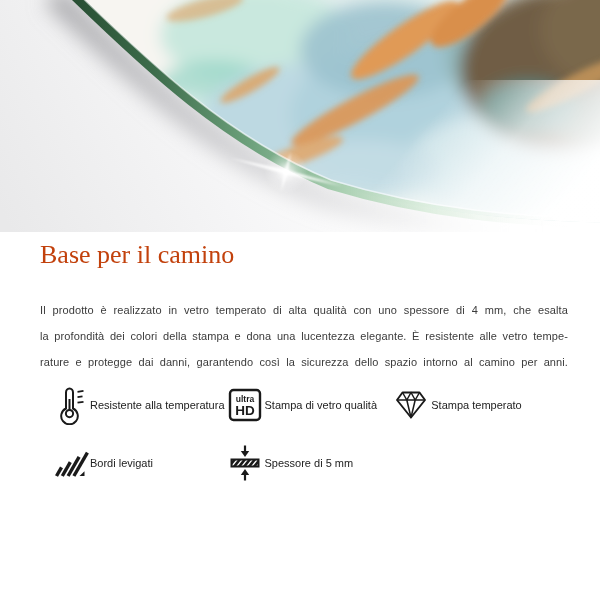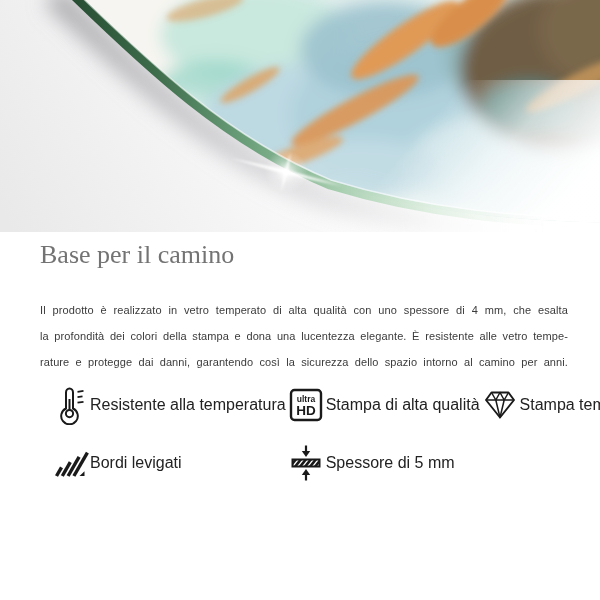--- a/index.html
+++ b/index.html
@@ -12,21 +12,21 @@
   .hero { position:relative; width:600px; height:232px; overflow:hidden; }
   .hero svg { display:block; }
 
   .content { padding:0 32px 0 40px; }
 
   .title {
     font-family:"Liberation Serif", serif;
     font-weight:400;
     font-size:26px;
     line-height:34px;
-    color:#737373;
+    color:#c2410c;
     margin:6px 0 0 0;
   }
   .title .t-line { display:block; }
 
   .para { margin-top:25px; width:528px; }
   .para-line {
     font-size:11px;
     line-height:26px;
     color:#3b3b3b;
     letter-spacing:0.1px;
@@ -38,21 +38,21 @@
   .features {
     margin:10px 10px 0 10px;
     display:grid;
     grid-template-columns:1fr 1fr 1fr;
     row-gap:18px;
   }
   .feature { display:flex; flex-direction:row; align-items:center; }
   .feature .ficon { width:40px; height:40px; }
   .feature .flabel {
     margin-top:0;
-    font-size:16px;
+    font-size:11px;
     color:#222222;
     white-space:nowrap;
   }
 </style>
 </head>
 <body>
 
 <div class="hero">
   <svg width="600" height="232" viewBox="0 0 600 232">
     <defs>
@@ -177,21 +177,21 @@
       </svg>
       <div class="flabel">Resistente alla temperatura</div>
     </div>
 
     <div class="feature">
       <svg class="ficon" viewBox="0 0 40 40">
         <rect x="5" y="5" width="30" height="30" rx="3.5" fill="none" stroke="#1a1a1a" stroke-width="2.4"></rect>
         <text x="20" y="16.5" font-size="8.5" font-weight="bold" text-anchor="middle" fill="#1a1a1a">ultra</text>
         <text x="20" y="30" font-size="13.5" font-weight="bold" text-anchor="middle" fill="#1a1a1a">HD</text>
       </svg>
-      <div class="flabel">Stampa di alta qualità</div>
+      <div class="flabel">Stampa di vetro qualità</div>
     </div>
 
 
     <div class="feature">
       <svg class="ficon" viewBox="0 0 40 40">
         <path d="M11.5 7.5 H28.5 L34 15 L20 32.5 L6 15 Z" fill="none" stroke="#1a1a1a" stroke-width="1.9" stroke-linejoin="round"></path>
         <path d="M11.5 7.5 L15.8 15 L20 7.5 L24.2 15 L28.5 7.5 M6 15 H34 M15.8 15 L20 32.5 L24.2 15" fill="none" stroke="#1a1a1a" stroke-width="1.5" stroke-linejoin="round"></path>
       </svg>
       <div class="flabel">Stampa temperato</div>
     </div>

